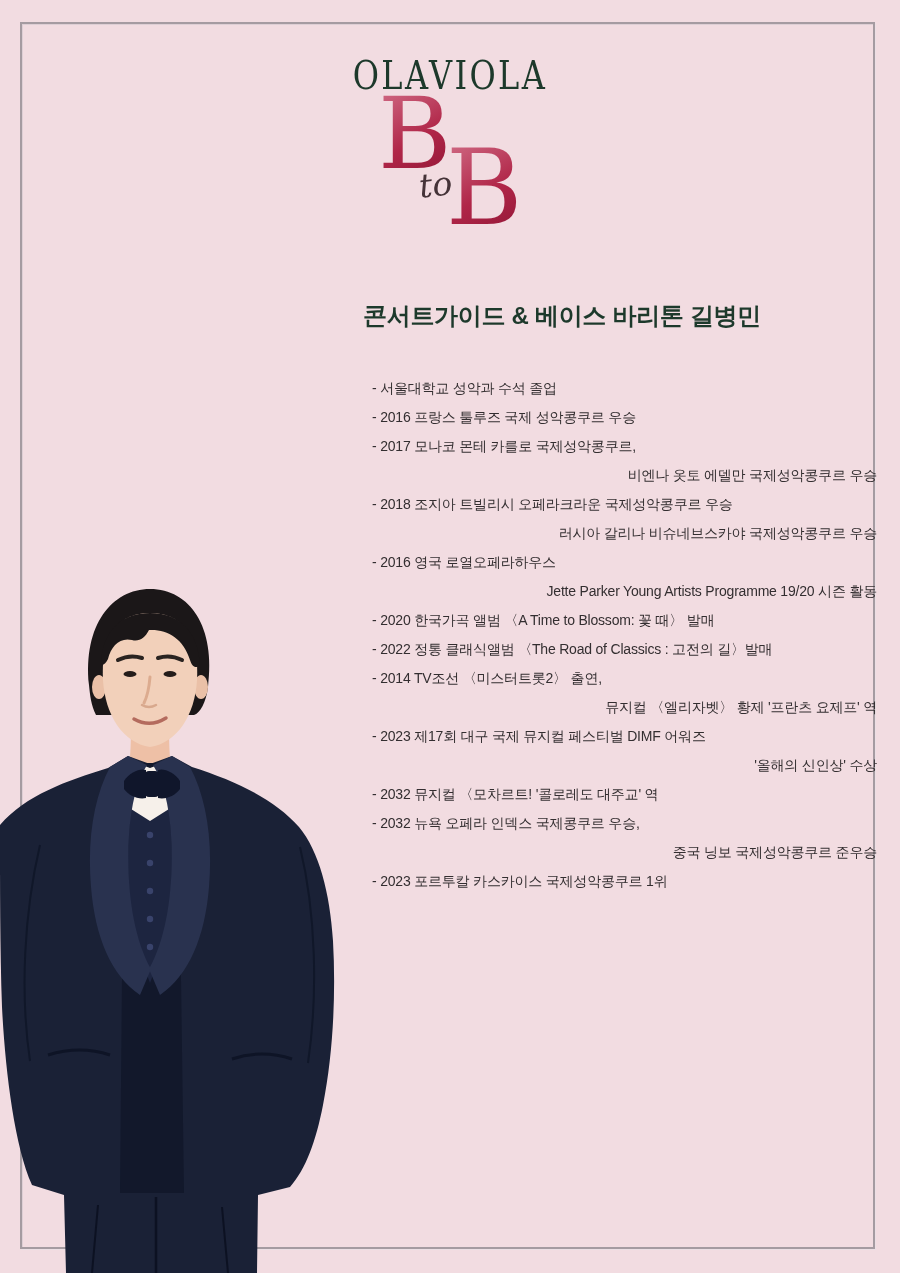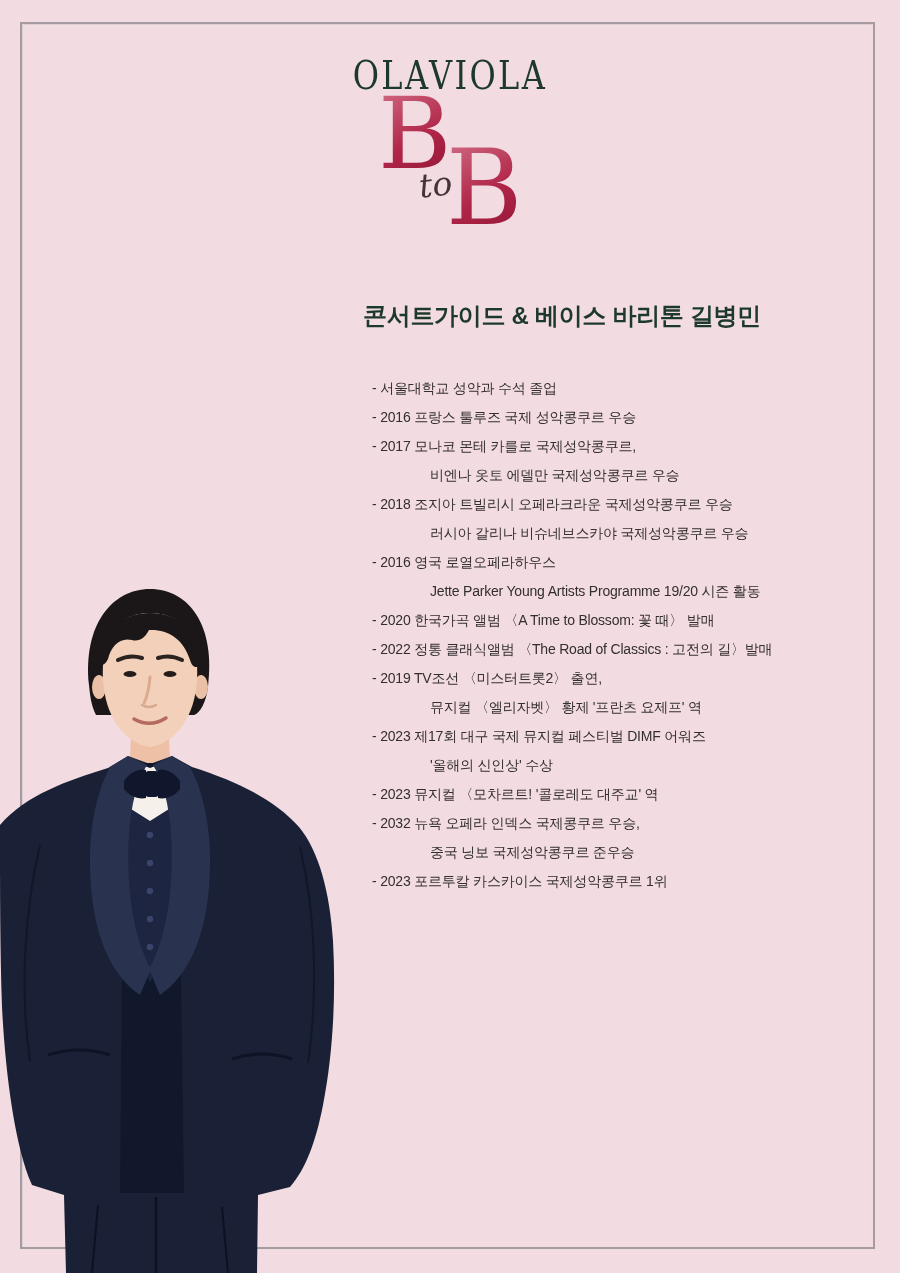--- a/index.html
+++ b/index.html
@@ -46,21 +46,21 @@
     position:absolute;left:363px;top:300px;
     font-size:24px;font-weight:700;letter-spacing:-0.3px;
     color:var(--green,#1e3529);z-index:2;
   }
   .bio-list{
     position:absolute;left:372px;top:374px;width:505px;
     font-size:14px;line-height:29px;color:var(--text,#332e30);
     letter-spacing:-0.2px;z-index:2;
   }
   .bio-row{white-space:nowrap;}
-  .bio-row.indent{padding-left:58px;}
+  .bio-row.indent{padding-left:58px;text-align:right;}
   .artist-photo{
     position:absolute;left:0;top:583px;width:340px;height:690px;z-index:5;
   }
 </style>
 </head>
 <body>
 
 <div class="poster" style="--bg: #f2dce1; --frame: #a59ba1; --green: #1d392b; --crimson: #b22749; --text: #332e30;">
 
   <div class="frame"></div>
@@ -92,29 +92,29 @@
 
       <div class="bio-row">- 2016 영국 로열오페라하우스</div>
 
       <div class="bio-row indent">Jette Parker Young Artists Programme 19/20 시즌 활동</div>
 
 
       <div class="bio-row">- 2020 한국가곡 앨범 〈A Time to Blossom: 꽃 때〉 발매</div>
 
       <div class="bio-row">- 2022 정통 클래식앨범 〈The Road of Classics : 고전의 길〉발매</div>
 
-      <div class="bio-row">- 2019 TV조선 〈미스터트롯2〉 출연,</div>
+      <div class="bio-row">- 2014 TV조선 〈미스터트롯2〉 출연,</div>
 
       <div class="bio-row indent">뮤지컬 〈엘리자벳〉 황제 '프란츠 요제프' 역</div>
 
       <div class="bio-row">- 2023 제17회 대구 국제 뮤지컬 페스티벌 DIMF 어워즈</div>
 
       <div class="bio-row indent">'올해의 신인상' 수상</div>
 
-      <div class="bio-row">- 2023 뮤지컬 〈모차르트! '콜로레도 대주교' 역</div>
+      <div class="bio-row">- 2032 뮤지컬 〈모차르트! '콜로레도 대주교' 역</div>
 
       <div class="bio-row">- 2032 뉴욕 오페라 인덱스 국제콩쿠르 우승,</div>
 
       <div class="bio-row indent">중국 닝보 국제성악콩쿠르 준우승</div>
 
       <div class="bio-row">- 2023 포르투칼 카스카이스 국제성악콩쿠르 1위</div>
     </div>
 
   <svg class="artist-photo" viewBox="0 0 340 690" aria-hidden="true">
     <g>

